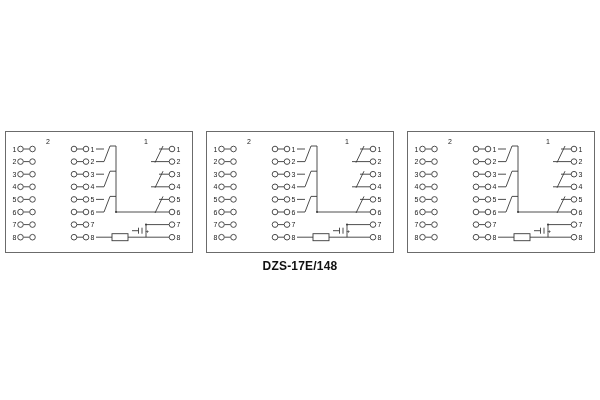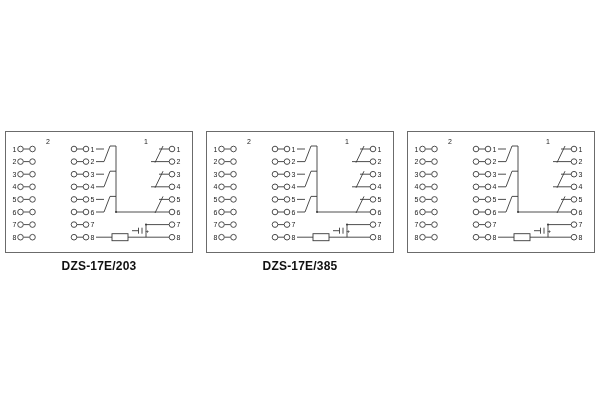--- a/index.html
+++ b/index.html
@@ -36,278 +36,20 @@
     font-size: 12px;
     font-weight: 600;
     color: #111111;
     letter-spacing: 0.2px;
   }
 </style>
 </head>
 <body>
 
 <div class="board">
-
-  <section class="panel">
-    <div class="panel-box">
-      <svg width="186" height="120" viewBox="0 0 186 120">
-          <g stroke="#3a3a3a" stroke-width="0.9" fill="none">
-            <line x1="153" y1="17" x2="163" y2="17"></line>
-            <line x1="153" y1="29.6" x2="163" y2="29.6"></line>
-            <line x1="145" y1="29.6" x2="153" y2="29.6"></line>
-            <line x1="149" y1="30.6" x2="157" y2="14"></line>
-            <line x1="153" y1="42.2" x2="163" y2="42.2"></line>
-            <line x1="153" y1="54.8" x2="163" y2="54.8"></line>
-            <line x1="145" y1="54.8" x2="153" y2="54.8"></line>
-            <line x1="149" y1="55.8" x2="157" y2="39.2"></line>
-            <line x1="153" y1="67.4" x2="163" y2="67.4"></line>
-            <line x1="153" y1="80" x2="163" y2="80"></line>
-            <line x1="145" y1="80" x2="153" y2="80"></line>
-            <line x1="149" y1="81" x2="157" y2="64.4"></line>
-            <line x1="140" y1="92.6" x2="163" y2="92.6"></line>
-            <line x1="140" y1="92.6" x2="140" y2="105.2"></line>
-            <line x1="90" y1="105.2" x2="106" y2="105.2"></line>
-            <rect x="106" y="101.7" width="16" height="7"></rect>
-            <line x1="122" y1="105.2" x2="163" y2="105.2"></line>
-            <line x1="126" y1="98.7" x2="132.5" y2="98.7"></line>
-            <line x1="132.5" y1="95.7" x2="132.5" y2="101.7"></line>
-            <line x1="136" y1="95.7" x2="136" y2="101.7"></line>
-            <line x1="90" y1="17" x2="98" y2="17"></line>
-            <line x1="90" y1="29.6" x2="98" y2="29.6"></line>
-            <line x1="98" y1="29.6" x2="104" y2="14"></line>
-            <line x1="104" y1="14" x2="110" y2="14"></line>
-            <line x1="90" y1="42.2" x2="98" y2="42.2"></line>
-            <line x1="90" y1="54.8" x2="98" y2="54.8"></line>
-            <line x1="98" y1="54.8" x2="104" y2="39.2"></line>
-            <line x1="104" y1="39.2" x2="110" y2="39.2"></line>
-            <line x1="90" y1="67.4" x2="98" y2="67.4"></line>
-            <line x1="90" y1="80" x2="98" y2="80"></line>
-            <line x1="98" y1="80" x2="104" y2="64.4"></line>
-            <line x1="104" y1="64.4" x2="110" y2="64.4"></line>
-            <line x1="110" y1="14" x2="110" y2="80"></line>
-            <line x1="110" y1="80" x2="145" y2="80"></line>
-            <circle cx="110" cy="80" r="1" fill="#3a3a3a" stroke="none"></circle>
-            <circle cx="140" cy="92.6" r="1" fill="#3a3a3a" stroke="none"></circle>
-            <line x1="17.5" y1="17" x2="23.5" y2="17"></line>
-            <line x1="71" y1="17" x2="77" y2="17"></line>
-            <line x1="17.5" y1="29.6" x2="23.5" y2="29.6"></line>
-            <line x1="71" y1="29.6" x2="77" y2="29.6"></line>
-            <line x1="17.5" y1="42.2" x2="23.5" y2="42.2"></line>
-            <line x1="71" y1="42.2" x2="77" y2="42.2"></line>
-            <line x1="17.5" y1="54.8" x2="23.5" y2="54.8"></line>
-            <line x1="71" y1="54.8" x2="77" y2="54.8"></line>
-            <line x1="17.5" y1="67.4" x2="23.5" y2="67.4"></line>
-            <line x1="71" y1="67.4" x2="77" y2="67.4"></line>
-            <line x1="17.5" y1="80" x2="23.5" y2="80"></line>
-            <line x1="71" y1="80" x2="77" y2="80"></line>
-            <line x1="17.5" y1="92.6" x2="23.5" y2="92.6"></line>
-            <line x1="71" y1="92.6" x2="77" y2="92.6"></line>
-            <line x1="17.5" y1="105.2" x2="23.5" y2="105.2"></line>
-            <line x1="71" y1="105.2" x2="77" y2="105.2"></line>
-          </g>
-          <text x="10.5" y="19.6" text-anchor="end" font-size="7" fill="#1a1a1a">1</text>
-          <circle cx="14.5" cy="17" r="2.8" stroke="#3a3a3a" stroke-width="0.9" fill="#fff"></circle>
-          <circle cx="26.5" cy="17" r="2.8" stroke="#3a3a3a" stroke-width="0.9" fill="#fff"></circle>
-          <circle cx="68" cy="17" r="2.8" stroke="#3a3a3a" stroke-width="0.9" fill="#fff"></circle>
-          <circle cx="80" cy="17" r="2.8" stroke="#3a3a3a" stroke-width="0.9" fill="#fff"></circle>
-          <text x="84.5" y="19.6" font-size="7" fill="#1a1a1a">1</text>
-          <circle cx="166" cy="17" r="2.8" stroke="#3a3a3a" stroke-width="0.9" fill="#fff"></circle>
-          <text x="170.5" y="19.6" font-size="7" fill="#1a1a1a">1</text>
-          <text x="10.5" y="32.2" text-anchor="end" font-size="7" fill="#1a1a1a">2</text>
-          <circle cx="14.5" cy="29.6" r="2.8" stroke="#3a3a3a" stroke-width="0.9" fill="#fff"></circle>
-          <circle cx="26.5" cy="29.6" r="2.8" stroke="#3a3a3a" stroke-width="0.9" fill="#fff"></circle>
-          <circle cx="68" cy="29.6" r="2.8" stroke="#3a3a3a" stroke-width="0.9" fill="#fff"></circle>
-          <circle cx="80" cy="29.6" r="2.8" stroke="#3a3a3a" stroke-width="0.9" fill="#fff"></circle>
-          <text x="84.5" y="32.2" font-size="7" fill="#1a1a1a">2</text>
-          <circle cx="166" cy="29.6" r="2.8" stroke="#3a3a3a" stroke-width="0.9" fill="#fff"></circle>
-          <text x="170.5" y="32.2" font-size="7" fill="#1a1a1a">2</text>
-          <text x="10.5" y="44.8" text-anchor="end" font-size="7" fill="#1a1a1a">3</text>
-          <circle cx="14.5" cy="42.2" r="2.8" stroke="#3a3a3a" stroke-width="0.9" fill="#fff"></circle>
-          <circle cx="26.5" cy="42.2" r="2.8" stroke="#3a3a3a" stroke-width="0.9" fill="#fff"></circle>
-          <circle cx="68" cy="42.2" r="2.8" stroke="#3a3a3a" stroke-width="0.9" fill="#fff"></circle>
-          <circle cx="80" cy="42.2" r="2.8" stroke="#3a3a3a" stroke-width="0.9" fill="#fff"></circle>
-          <text x="84.5" y="44.8" font-size="7" fill="#1a1a1a">3</text>
-          <circle cx="166" cy="42.2" r="2.8" stroke="#3a3a3a" stroke-width="0.9" fill="#fff"></circle>
-          <text x="170.5" y="44.8" font-size="7" fill="#1a1a1a">3</text>
-          <text x="10.5" y="57.4" text-anchor="end" font-size="7" fill="#1a1a1a">4</text>
-          <circle cx="14.5" cy="54.8" r="2.8" stroke="#3a3a3a" stroke-width="0.9" fill="#fff"></circle>
-          <circle cx="26.5" cy="54.8" r="2.8" stroke="#3a3a3a" stroke-width="0.9" fill="#fff"></circle>
-          <circle cx="68" cy="54.8" r="2.8" stroke="#3a3a3a" stroke-width="0.9" fill="#fff"></circle>
-          <circle cx="80" cy="54.8" r="2.8" stroke="#3a3a3a" stroke-width="0.9" fill="#fff"></circle>
-          <text x="84.5" y="57.4" font-size="7" fill="#1a1a1a">4</text>
-          <circle cx="166" cy="54.8" r="2.8" stroke="#3a3a3a" stroke-width="0.9" fill="#fff"></circle>
-          <text x="170.5" y="57.4" font-size="7" fill="#1a1a1a">4</text>
-          <text x="10.5" y="70.0" text-anchor="end" font-size="7" fill="#1a1a1a">5</text>
-          <circle cx="14.5" cy="67.4" r="2.8" stroke="#3a3a3a" stroke-width="0.9" fill="#fff"></circle>
-          <circle cx="26.5" cy="67.4" r="2.8" stroke="#3a3a3a" stroke-width="0.9" fill="#fff"></circle>
-          <circle cx="68" cy="67.4" r="2.8" stroke="#3a3a3a" stroke-width="0.9" fill="#fff"></circle>
-          <circle cx="80" cy="67.4" r="2.8" stroke="#3a3a3a" stroke-width="0.9" fill="#fff"></circle>
-          <text x="84.5" y="70.0" font-size="7" fill="#1a1a1a">5</text>
-          <circle cx="166" cy="67.4" r="2.8" stroke="#3a3a3a" stroke-width="0.9" fill="#fff"></circle>
-          <text x="170.5" y="70.0" font-size="7" fill="#1a1a1a">5</text>
-          <text x="10.5" y="82.6" text-anchor="end" font-size="7" fill="#1a1a1a">6</text>
-          <circle cx="14.5" cy="80" r="2.8" stroke="#3a3a3a" stroke-width="0.9" fill="#fff"></circle>
-          <circle cx="26.5" cy="80" r="2.8" stroke="#3a3a3a" stroke-width="0.9" fill="#fff"></circle>
-          <circle cx="68" cy="80" r="2.8" stroke="#3a3a3a" stroke-width="0.9" fill="#fff"></circle>
-          <circle cx="80" cy="80" r="2.8" stroke="#3a3a3a" stroke-width="0.9" fill="#fff"></circle>
-          <text x="84.5" y="82.6" font-size="7" fill="#1a1a1a">6</text>
-          <circle cx="166" cy="80" r="2.8" stroke="#3a3a3a" stroke-width="0.9" fill="#fff"></circle>
-          <text x="170.5" y="82.6" font-size="7" fill="#1a1a1a">6</text>
-          <text x="10.5" y="95.2" text-anchor="end" font-size="7" fill="#1a1a1a">7</text>
-          <circle cx="14.5" cy="92.6" r="2.8" stroke="#3a3a3a" stroke-width="0.9" fill="#fff"></circle>
-          <circle cx="26.5" cy="92.6" r="2.8" stroke="#3a3a3a" stroke-width="0.9" fill="#fff"></circle>
-          <circle cx="68" cy="92.6" r="2.8" stroke="#3a3a3a" stroke-width="0.9" fill="#fff"></circle>
-          <circle cx="80" cy="92.6" r="2.8" stroke="#3a3a3a" stroke-width="0.9" fill="#fff"></circle>
-          <text x="84.5" y="95.2" font-size="7" fill="#1a1a1a">7</text>
-          <circle cx="166" cy="92.6" r="2.8" stroke="#3a3a3a" stroke-width="0.9" fill="#fff"></circle>
-          <text x="170.5" y="95.2" font-size="7" fill="#1a1a1a">7</text>
-          <text x="10.5" y="107.8" text-anchor="end" font-size="7" fill="#1a1a1a">8</text>
-          <circle cx="14.5" cy="105.2" r="2.8" stroke="#3a3a3a" stroke-width="0.9" fill="#fff"></circle>
-          <circle cx="26.5" cy="105.2" r="2.8" stroke="#3a3a3a" stroke-width="0.9" fill="#fff"></circle>
-          <circle cx="68" cy="105.2" r="2.8" stroke="#3a3a3a" stroke-width="0.9" fill="#fff"></circle>
-          <circle cx="80" cy="105.2" r="2.8" stroke="#3a3a3a" stroke-width="0.9" fill="#fff"></circle>
-          <text x="84.5" y="107.8" font-size="7" fill="#1a1a1a">8</text>
-          <circle cx="166" cy="105.2" r="2.8" stroke="#3a3a3a" stroke-width="0.9" fill="#fff"></circle>
-          <text x="170.5" y="107.8" font-size="7" fill="#1a1a1a">8</text>
-          <text x="42" y="12" text-anchor="middle" font-size="7" fill="#1a1a1a">2</text>
-          <text x="140" y="12" text-anchor="middle" font-size="7" fill="#1a1a1a">1</text>
-          <text x="139.5" y="101.2" font-size="6" fill="#1a1a1a">+</text>
-        </svg>
-    </div>
-    <div class="panel-caption">DZS-17E/203</div>
-  </section>
-
-  <section class="panel">
-    <div class="panel-box">
-      <svg width="186" height="120" viewBox="0 0 186 120">
-          <g stroke="#3a3a3a" stroke-width="0.9" fill="none">
-            <line x1="153" y1="17" x2="163" y2="17"></line>
-            <line x1="153" y1="29.6" x2="163" y2="29.6"></line>
-            <line x1="145" y1="29.6" x2="153" y2="29.6"></line>
-            <line x1="149" y1="30.6" x2="157" y2="14"></line>
-            <line x1="153" y1="42.2" x2="163" y2="42.2"></line>
-            <line x1="153" y1="54.8" x2="163" y2="54.8"></line>
-            <line x1="145" y1="54.8" x2="153" y2="54.8"></line>
-            <line x1="149" y1="55.8" x2="157" y2="39.2"></line>
-            <line x1="153" y1="67.4" x2="163" y2="67.4"></line>
-            <line x1="153" y1="80" x2="163" y2="80"></line>
-            <line x1="145" y1="80" x2="153" y2="80"></line>
-            <line x1="149" y1="81" x2="157" y2="64.4"></line>
-            <line x1="140" y1="92.6" x2="163" y2="92.6"></line>
-            <line x1="140" y1="92.6" x2="140" y2="105.2"></line>
-            <line x1="90" y1="105.2" x2="106" y2="105.2"></line>
-            <rect x="106" y="101.7" width="16" height="7"></rect>
-            <line x1="122" y1="105.2" x2="163" y2="105.2"></line>
-            <line x1="126" y1="98.7" x2="132.5" y2="98.7"></line>
-            <line x1="132.5" y1="95.7" x2="132.5" y2="101.7"></line>
-            <line x1="136" y1="95.7" x2="136" y2="101.7"></line>
-            <line x1="90" y1="17" x2="98" y2="17"></line>
-            <line x1="90" y1="29.6" x2="98" y2="29.6"></line>
-            <line x1="98" y1="29.6" x2="104" y2="14"></line>
-            <line x1="104" y1="14" x2="110" y2="14"></line>
-            <line x1="90" y1="42.2" x2="98" y2="42.2"></line>
-            <line x1="90" y1="54.8" x2="98" y2="54.8"></line>
-            <line x1="98" y1="54.8" x2="104" y2="39.2"></line>
-            <line x1="104" y1="39.2" x2="110" y2="39.2"></line>
-            <line x1="90" y1="67.4" x2="98" y2="67.4"></line>
-            <line x1="90" y1="80" x2="98" y2="80"></line>
-            <line x1="98" y1="80" x2="104" y2="64.4"></line>
-            <line x1="104" y1="64.4" x2="110" y2="64.4"></line>
-            <line x1="110" y1="14" x2="110" y2="80"></line>
-            <line x1="110" y1="80" x2="145" y2="80"></line>
-            <circle cx="110" cy="80" r="1" fill="#3a3a3a" stroke="none"></circle>
-            <circle cx="140" cy="92.6" r="1" fill="#3a3a3a" stroke="none"></circle>
-            <line x1="17.5" y1="17" x2="23.5" y2="17"></line>
-            <line x1="71" y1="17" x2="77" y2="17"></line>
-            <line x1="17.5" y1="29.6" x2="23.5" y2="29.6"></line>
-            <line x1="71" y1="29.6" x2="77" y2="29.6"></line>
-            <line x1="17.5" y1="42.2" x2="23.5" y2="42.2"></line>
-            <line x1="71" y1="42.2" x2="77" y2="42.2"></line>
-            <line x1="17.5" y1="54.8" x2="23.5" y2="54.8"></line>
-            <line x1="71" y1="54.8" x2="77" y2="54.8"></line>
-            <line x1="17.5" y1="67.4" x2="23.5" y2="67.4"></line>
-            <line x1="71" y1="67.4" x2="77" y2="67.4"></line>
-            <line x1="17.5" y1="80" x2="23.5" y2="80"></line>
-            <line x1="71" y1="80" x2="77" y2="80"></line>
-            <line x1="17.5" y1="92.6" x2="23.5" y2="92.6"></line>
-            <line x1="71" y1="92.6" x2="77" y2="92.6"></line>
-            <line x1="17.5" y1="105.2" x2="23.5" y2="105.2"></line>
-            <line x1="71" y1="105.2" x2="77" y2="105.2"></line>
-          </g>
-          <text x="10.5" y="19.6" text-anchor="end" font-size="7" fill="#1a1a1a">1</text>
-          <circle cx="14.5" cy="17" r="2.8" stroke="#3a3a3a" stroke-width="0.9" fill="#fff"></circle>
-          <circle cx="26.5" cy="17" r="2.8" stroke="#3a3a3a" stroke-width="0.9" fill="#fff"></circle>
-          <circle cx="68" cy="17" r="2.8" stroke="#3a3a3a" stroke-width="0.9" fill="#fff"></circle>
-          <circle cx="80" cy="17" r="2.8" stroke="#3a3a3a" stroke-width="0.9" fill="#fff"></circle>
-          <text x="84.5" y="19.6" font-size="7" fill="#1a1a1a">1</text>
-          <circle cx="166" cy="17" r="2.8" stroke="#3a3a3a" stroke-width="0.9" fill="#fff"></circle>
-          <text x="170.5" y="19.6" font-size="7" fill="#1a1a1a">1</text>
-          <text x="10.5" y="32.2" text-anchor="end" font-size="7" fill="#1a1a1a">2</text>
-          <circle cx="14.5" cy="29.6" r="2.8" stroke="#3a3a3a" stroke-width="0.9" fill="#fff"></circle>
-          <circle cx="26.5" cy="29.6" r="2.8" stroke="#3a3a3a" stroke-width="0.9" fill="#fff"></circle>
-          <circle cx="68" cy="29.6" r="2.8" stroke="#3a3a3a" stroke-width="0.9" fill="#fff"></circle>
-          <circle cx="80" cy="29.6" r="2.8" stroke="#3a3a3a" stroke-width="0.9" fill="#fff"></circle>
-          <text x="84.5" y="32.2" font-size="7" fill="#1a1a1a">2</text>
-          <circle cx="166" cy="29.6" r="2.8" stroke="#3a3a3a" stroke-width="0.9" fill="#fff"></circle>
-          <text x="170.5" y="32.2" font-size="7" fill="#1a1a1a">2</text>
-          <text x="10.5" y="44.8" text-anchor="end" font-size="7" fill="#1a1a1a">3</text>
-          <circle cx="14.5" cy="42.2" r="2.8" stroke="#3a3a3a" stroke-width="0.9" fill="#fff"></circle>
-          <circle cx="26.5" cy="42.2" r="2.8" stroke="#3a3a3a" stroke-width="0.9" fill="#fff"></circle>
-          <circle cx="68" cy="42.2" r="2.8" stroke="#3a3a3a" stroke-width="0.9" fill="#fff"></circle>
-          <circle cx="80" cy="42.2" r="2.8" stroke="#3a3a3a" stroke-width="0.9" fill="#fff"></circle>
-          <text x="84.5" y="44.8" font-size="7" fill="#1a1a1a">3</text>
-          <circle cx="166" cy="42.2" r="2.8" stroke="#3a3a3a" stroke-width="0.9" fill="#fff"></circle>
-          <text x="170.5" y="44.8" font-size="7" fill="#1a1a1a">3</text>
-          <text x="10.5" y="57.4" text-anchor="end" font-size="7" fill="#1a1a1a">4</text>
-          <circle cx="14.5" cy="54.8" r="2.8" stroke="#3a3a3a" stroke-width="0.9" fill="#fff"></circle>
-          <circle cx="26.5" cy="54.8" r="2.8" stroke="#3a3a3a" stroke-width="0.9" fill="#fff"></circle>
-          <circle cx="68" cy="54.8" r="2.8" stroke="#3a3a3a" stroke-width="0.9" fill="#fff"></circle>
-          <circle cx="80" cy="54.8" r="2.8" stroke="#3a3a3a" stroke-width="0.9" fill="#fff"></circle>
-          <text x="84.5" y="57.4" font-size="7" fill="#1a1a1a">4</text>
-          <circle cx="166" cy="54.8" r="2.8" stroke="#3a3a3a" stroke-width="0.9" fill="#fff"></circle>
-          <text x="170.5" y="57.4" font-size="7" fill="#1a1a1a">4</text>
-          <text x="10.5" y="70.0" text-anchor="end" font-size="7" fill="#1a1a1a">5</text>
-          <circle cx="14.5" cy="67.4" r="2.8" stroke="#3a3a3a" stroke-width="0.9" fill="#fff"></circle>
-          <circle cx="26.5" cy="67.4" r="2.8" stroke="#3a3a3a" stroke-width="0.9" fill="#fff"></circle>
-          <circle cx="68" cy="67.4" r="2.8" stroke="#3a3a3a" stroke-width="0.9" fill="#fff"></circle>
-          <circle cx="80" cy="67.4" r="2.8" stroke="#3a3a3a" stroke-width="0.9" fill="#fff"></circle>
-          <text x="84.5" y="70.0" font-size="7" fill="#1a1a1a">5</text>
-          <circle cx="166" cy="67.4" r="2.8" stroke="#3a3a3a" stroke-width="0.9" fill="#fff"></circle>
-          <text x="170.5" y="70.0" font-size="7" fill="#1a1a1a">5</text>
-          <text x="10.5" y="82.6" text-anchor="end" font-size="7" fill="#1a1a1a">6</text>
-          <circle cx="14.5" cy="80" r="2.8" stroke="#3a3a3a" stroke-width="0.9" fill="#fff"></circle>
-          <circle cx="26.5" cy="80" r="2.8" stroke="#3a3a3a" stroke-width="0.9" fill="#fff"></circle>
-          <circle cx="68" cy="80" r="2.8" stroke="#3a3a3a" stroke-width="0.9" fill="#fff"></circle>
-          <circle cx="80" cy="80" r="2.8" stroke="#3a3a3a" stroke-width="0.9" fill="#fff"></circle>
-          <text x="84.5" y="82.6" font-size="7" fill="#1a1a1a">6</text>
-          <circle cx="166" cy="80" r="2.8" stroke="#3a3a3a" stroke-width="0.9" fill="#fff"></circle>
-          <text x="170.5" y="82.6" font-size="7" fill="#1a1a1a">6</text>
-          <text x="10.5" y="95.2" text-anchor="end" font-size="7" fill="#1a1a1a">7</text>
-          <circle cx="14.5" cy="92.6" r="2.8" stroke="#3a3a3a" stroke-width="0.9" fill="#fff"></circle>
-          <circle cx="26.5" cy="92.6" r="2.8" stroke="#3a3a3a" stroke-width="0.9" fill="#fff"></circle>
-          <circle cx="68" cy="92.6" r="2.8" stroke="#3a3a3a" stroke-width="0.9" fill="#fff"></circle>
-          <circle cx="80" cy="92.6" r="2.8" stroke="#3a3a3a" stroke-width="0.9" fill="#fff"></circle>
-          <text x="84.5" y="95.2" font-size="7" fill="#1a1a1a">7</text>
-          <circle cx="166" cy="92.6" r="2.8" stroke="#3a3a3a" stroke-width="0.9" fill="#fff"></circle>
-          <text x="170.5" y="95.2" font-size="7" fill="#1a1a1a">7</text>
-          <text x="10.5" y="107.8" text-anchor="end" font-size="7" fill="#1a1a1a">8</text>
-          <circle cx="14.5" cy="105.2" r="2.8" stroke="#3a3a3a" stroke-width="0.9" fill="#fff"></circle>
-          <circle cx="26.5" cy="105.2" r="2.8" stroke="#3a3a3a" stroke-width="0.9" fill="#fff"></circle>
-          <circle cx="68" cy="105.2" r="2.8" stroke="#3a3a3a" stroke-width="0.9" fill="#fff"></circle>
-          <circle cx="80" cy="105.2" r="2.8" stroke="#3a3a3a" stroke-width="0.9" fill="#fff"></circle>
-          <text x="84.5" y="107.8" font-size="7" fill="#1a1a1a">8</text>
-          <circle cx="166" cy="105.2" r="2.8" stroke="#3a3a3a" stroke-width="0.9" fill="#fff"></circle>
-          <text x="170.5" y="107.8" font-size="7" fill="#1a1a1a">8</text>
-          <text x="42" y="12" text-anchor="middle" font-size="7" fill="#1a1a1a">2</text>
-          <text x="140" y="12" text-anchor="middle" font-size="7" fill="#1a1a1a">1</text>
-          <text x="139.5" y="101.2" font-size="6" fill="#1a1a1a">+</text>
-        </svg>
-    </div>
-    <div class="panel-caption">DZS-17E/385</div>
-  </section>
 
   <section class="panel">
     <div class="panel-box">
       <svg width="186" height="120" viewBox="0 0 186 120">
           <g stroke="#3a3a3a" stroke-width="0.9" fill="none">
             <line x1="153" y1="17" x2="163" y2="17"></line>
             <line x1="153" y1="29.6" x2="163" y2="29.6"></line>
             <line x1="145" y1="29.6" x2="153" y2="29.6"></line>
             <line x1="149" y1="30.6" x2="157" y2="14"></line>
             <line x1="153" y1="42.2" x2="163" y2="42.2"></line>
@@ -423,13 +165,270 @@
           <text x="84.5" y="107.8" font-size="7" fill="#1a1a1a">8</text>
           <circle cx="166" cy="105.2" r="2.8" stroke="#3a3a3a" stroke-width="0.9" fill="#fff"></circle>
           <text x="170.5" y="107.8" font-size="7" fill="#1a1a1a">8</text>
           <text x="42" y="12" text-anchor="middle" font-size="7" fill="#1a1a1a">2</text>
           <text x="140" y="12" text-anchor="middle" font-size="7" fill="#1a1a1a">1</text>
           <text x="139.5" y="101.2" font-size="6" fill="#1a1a1a">+</text>
         </svg>
     </div>
   </section>
 
+  <section class="panel">
+    <div class="panel-box">
+      <svg width="186" height="120" viewBox="0 0 186 120">
+          <g stroke="#3a3a3a" stroke-width="0.9" fill="none">
+            <line x1="153" y1="17" x2="163" y2="17"></line>
+            <line x1="153" y1="29.6" x2="163" y2="29.6"></line>
+            <line x1="145" y1="29.6" x2="153" y2="29.6"></line>
+            <line x1="149" y1="30.6" x2="157" y2="14"></line>
+            <line x1="153" y1="42.2" x2="163" y2="42.2"></line>
+            <line x1="153" y1="54.8" x2="163" y2="54.8"></line>
+            <line x1="145" y1="54.8" x2="153" y2="54.8"></line>
+            <line x1="149" y1="55.8" x2="157" y2="39.2"></line>
+            <line x1="153" y1="67.4" x2="163" y2="67.4"></line>
+            <line x1="153" y1="80" x2="163" y2="80"></line>
+            <line x1="145" y1="80" x2="153" y2="80"></line>
+            <line x1="149" y1="81" x2="157" y2="64.4"></line>
+            <line x1="140" y1="92.6" x2="163" y2="92.6"></line>
+            <line x1="140" y1="92.6" x2="140" y2="105.2"></line>
+            <line x1="90" y1="105.2" x2="106" y2="105.2"></line>
+            <rect x="106" y="101.7" width="16" height="7"></rect>
+            <line x1="122" y1="105.2" x2="163" y2="105.2"></line>
+            <line x1="126" y1="98.7" x2="132.5" y2="98.7"></line>
+            <line x1="132.5" y1="95.7" x2="132.5" y2="101.7"></line>
+            <line x1="136" y1="95.7" x2="136" y2="101.7"></line>
+            <line x1="90" y1="17" x2="98" y2="17"></line>
+            <line x1="90" y1="29.6" x2="98" y2="29.6"></line>
+            <line x1="98" y1="29.6" x2="104" y2="14"></line>
+            <line x1="104" y1="14" x2="110" y2="14"></line>
+            <line x1="90" y1="42.2" x2="98" y2="42.2"></line>
+            <line x1="90" y1="54.8" x2="98" y2="54.8"></line>
+            <line x1="98" y1="54.8" x2="104" y2="39.2"></line>
+            <line x1="104" y1="39.2" x2="110" y2="39.2"></line>
+            <line x1="90" y1="67.4" x2="98" y2="67.4"></line>
+            <line x1="90" y1="80" x2="98" y2="80"></line>
+            <line x1="98" y1="80" x2="104" y2="64.4"></line>
+            <line x1="104" y1="64.4" x2="110" y2="64.4"></line>
+            <line x1="110" y1="14" x2="110" y2="80"></line>
+            <line x1="110" y1="80" x2="145" y2="80"></line>
+            <circle cx="110" cy="80" r="1" fill="#3a3a3a" stroke="none"></circle>
+            <circle cx="140" cy="92.6" r="1" fill="#3a3a3a" stroke="none"></circle>
+            <line x1="17.5" y1="17" x2="23.5" y2="17"></line>
+            <line x1="71" y1="17" x2="77" y2="17"></line>
+            <line x1="17.5" y1="29.6" x2="23.5" y2="29.6"></line>
+            <line x1="71" y1="29.6" x2="77" y2="29.6"></line>
+            <line x1="17.5" y1="42.2" x2="23.5" y2="42.2"></line>
+            <line x1="71" y1="42.2" x2="77" y2="42.2"></line>
+            <line x1="17.5" y1="54.8" x2="23.5" y2="54.8"></line>
+            <line x1="71" y1="54.8" x2="77" y2="54.8"></line>
+            <line x1="17.5" y1="67.4" x2="23.5" y2="67.4"></line>
+            <line x1="71" y1="67.4" x2="77" y2="67.4"></line>
+            <line x1="17.5" y1="80" x2="23.5" y2="80"></line>
+            <line x1="71" y1="80" x2="77" y2="80"></line>
+            <line x1="17.5" y1="92.6" x2="23.5" y2="92.6"></line>
+            <line x1="71" y1="92.6" x2="77" y2="92.6"></line>
+            <line x1="17.5" y1="105.2" x2="23.5" y2="105.2"></line>
+            <line x1="71" y1="105.2" x2="77" y2="105.2"></line>
+          </g>
+          <text x="10.5" y="19.6" text-anchor="end" font-size="7" fill="#1a1a1a">1</text>
+          <circle cx="14.5" cy="17" r="2.8" stroke="#3a3a3a" stroke-width="0.9" fill="#fff"></circle>
+          <circle cx="26.5" cy="17" r="2.8" stroke="#3a3a3a" stroke-width="0.9" fill="#fff"></circle>
+          <circle cx="68" cy="17" r="2.8" stroke="#3a3a3a" stroke-width="0.9" fill="#fff"></circle>
+          <circle cx="80" cy="17" r="2.8" stroke="#3a3a3a" stroke-width="0.9" fill="#fff"></circle>
+          <text x="84.5" y="19.6" font-size="7" fill="#1a1a1a">1</text>
+          <circle cx="166" cy="17" r="2.8" stroke="#3a3a3a" stroke-width="0.9" fill="#fff"></circle>
+          <text x="170.5" y="19.6" font-size="7" fill="#1a1a1a">1</text>
+          <text x="10.5" y="32.2" text-anchor="end" font-size="7" fill="#1a1a1a">2</text>
+          <circle cx="14.5" cy="29.6" r="2.8" stroke="#3a3a3a" stroke-width="0.9" fill="#fff"></circle>
+          <circle cx="26.5" cy="29.6" r="2.8" stroke="#3a3a3a" stroke-width="0.9" fill="#fff"></circle>
+          <circle cx="68" cy="29.6" r="2.8" stroke="#3a3a3a" stroke-width="0.9" fill="#fff"></circle>
+          <circle cx="80" cy="29.6" r="2.8" stroke="#3a3a3a" stroke-width="0.9" fill="#fff"></circle>
+          <text x="84.5" y="32.2" font-size="7" fill="#1a1a1a">2</text>
+          <circle cx="166" cy="29.6" r="2.8" stroke="#3a3a3a" stroke-width="0.9" fill="#fff"></circle>
+          <text x="170.5" y="32.2" font-size="7" fill="#1a1a1a">2</text>
+          <text x="10.5" y="44.8" text-anchor="end" font-size="7" fill="#1a1a1a">3</text>
+          <circle cx="14.5" cy="42.2" r="2.8" stroke="#3a3a3a" stroke-width="0.9" fill="#fff"></circle>
+          <circle cx="26.5" cy="42.2" r="2.8" stroke="#3a3a3a" stroke-width="0.9" fill="#fff"></circle>
+          <circle cx="68" cy="42.2" r="2.8" stroke="#3a3a3a" stroke-width="0.9" fill="#fff"></circle>
+          <circle cx="80" cy="42.2" r="2.8" stroke="#3a3a3a" stroke-width="0.9" fill="#fff"></circle>
+          <text x="84.5" y="44.8" font-size="7" fill="#1a1a1a">3</text>
+          <circle cx="166" cy="42.2" r="2.8" stroke="#3a3a3a" stroke-width="0.9" fill="#fff"></circle>
+          <text x="170.5" y="44.8" font-size="7" fill="#1a1a1a">3</text>
+          <text x="10.5" y="57.4" text-anchor="end" font-size="7" fill="#1a1a1a">4</text>
+          <circle cx="14.5" cy="54.8" r="2.8" stroke="#3a3a3a" stroke-width="0.9" fill="#fff"></circle>
+          <circle cx="26.5" cy="54.8" r="2.8" stroke="#3a3a3a" stroke-width="0.9" fill="#fff"></circle>
+          <circle cx="68" cy="54.8" r="2.8" stroke="#3a3a3a" stroke-width="0.9" fill="#fff"></circle>
+          <circle cx="80" cy="54.8" r="2.8" stroke="#3a3a3a" stroke-width="0.9" fill="#fff"></circle>
+          <text x="84.5" y="57.4" font-size="7" fill="#1a1a1a">4</text>
+          <circle cx="166" cy="54.8" r="2.8" stroke="#3a3a3a" stroke-width="0.9" fill="#fff"></circle>
+          <text x="170.5" y="57.4" font-size="7" fill="#1a1a1a">4</text>
+          <text x="10.5" y="70.0" text-anchor="end" font-size="7" fill="#1a1a1a">5</text>
+          <circle cx="14.5" cy="67.4" r="2.8" stroke="#3a3a3a" stroke-width="0.9" fill="#fff"></circle>
+          <circle cx="26.5" cy="67.4" r="2.8" stroke="#3a3a3a" stroke-width="0.9" fill="#fff"></circle>
+          <circle cx="68" cy="67.4" r="2.8" stroke="#3a3a3a" stroke-width="0.9" fill="#fff"></circle>
+          <circle cx="80" cy="67.4" r="2.8" stroke="#3a3a3a" stroke-width="0.9" fill="#fff"></circle>
+          <text x="84.5" y="70.0" font-size="7" fill="#1a1a1a">5</text>
+          <circle cx="166" cy="67.4" r="2.8" stroke="#3a3a3a" stroke-width="0.9" fill="#fff"></circle>
+          <text x="170.5" y="70.0" font-size="7" fill="#1a1a1a">5</text>
+          <text x="10.5" y="82.6" text-anchor="end" font-size="7" fill="#1a1a1a">6</text>
+          <circle cx="14.5" cy="80" r="2.8" stroke="#3a3a3a" stroke-width="0.9" fill="#fff"></circle>
+          <circle cx="26.5" cy="80" r="2.8" stroke="#3a3a3a" stroke-width="0.9" fill="#fff"></circle>
+          <circle cx="68" cy="80" r="2.8" stroke="#3a3a3a" stroke-width="0.9" fill="#fff"></circle>
+          <circle cx="80" cy="80" r="2.8" stroke="#3a3a3a" stroke-width="0.9" fill="#fff"></circle>
+          <text x="84.5" y="82.6" font-size="7" fill="#1a1a1a">6</text>
+          <circle cx="166" cy="80" r="2.8" stroke="#3a3a3a" stroke-width="0.9" fill="#fff"></circle>
+          <text x="170.5" y="82.6" font-size="7" fill="#1a1a1a">6</text>
+          <text x="10.5" y="95.2" text-anchor="end" font-size="7" fill="#1a1a1a">7</text>
+          <circle cx="14.5" cy="92.6" r="2.8" stroke="#3a3a3a" stroke-width="0.9" fill="#fff"></circle>
+          <circle cx="26.5" cy="92.6" r="2.8" stroke="#3a3a3a" stroke-width="0.9" fill="#fff"></circle>
+          <circle cx="68" cy="92.6" r="2.8" stroke="#3a3a3a" stroke-width="0.9" fill="#fff"></circle>
+          <circle cx="80" cy="92.6" r="2.8" stroke="#3a3a3a" stroke-width="0.9" fill="#fff"></circle>
+          <text x="84.5" y="95.2" font-size="7" fill="#1a1a1a">7</text>
+          <circle cx="166" cy="92.6" r="2.8" stroke="#3a3a3a" stroke-width="0.9" fill="#fff"></circle>
+          <text x="170.5" y="95.2" font-size="7" fill="#1a1a1a">7</text>
+          <text x="10.5" y="107.8" text-anchor="end" font-size="7" fill="#1a1a1a">8</text>
+          <circle cx="14.5" cy="105.2" r="2.8" stroke="#3a3a3a" stroke-width="0.9" fill="#fff"></circle>
+          <circle cx="26.5" cy="105.2" r="2.8" stroke="#3a3a3a" stroke-width="0.9" fill="#fff"></circle>
+          <circle cx="68" cy="105.2" r="2.8" stroke="#3a3a3a" stroke-width="0.9" fill="#fff"></circle>
+          <circle cx="80" cy="105.2" r="2.8" stroke="#3a3a3a" stroke-width="0.9" fill="#fff"></circle>
+          <text x="84.5" y="107.8" font-size="7" fill="#1a1a1a">8</text>
+          <circle cx="166" cy="105.2" r="2.8" stroke="#3a3a3a" stroke-width="0.9" fill="#fff"></circle>
+          <text x="170.5" y="107.8" font-size="7" fill="#1a1a1a">8</text>
+          <text x="42" y="12" text-anchor="middle" font-size="7" fill="#1a1a1a">2</text>
+          <text x="140" y="12" text-anchor="middle" font-size="7" fill="#1a1a1a">1</text>
+          <text x="139.5" y="101.2" font-size="6" fill="#1a1a1a">+</text>
+        </svg>
+    </div>
+    <div class="panel-caption">DZS-17E/148</div>
+  </section>
+
+  <section class="panel">
+    <div class="panel-box">
+      <svg width="186" height="120" viewBox="0 0 186 120">
+          <g stroke="#3a3a3a" stroke-width="0.9" fill="none">
+            <line x1="153" y1="17" x2="163" y2="17"></line>
+            <line x1="153" y1="29.6" x2="163" y2="29.6"></line>
+            <line x1="145" y1="29.6" x2="153" y2="29.6"></line>
+            <line x1="149" y1="30.6" x2="157" y2="14"></line>
+            <line x1="153" y1="42.2" x2="163" y2="42.2"></line>
+            <line x1="153" y1="54.8" x2="163" y2="54.8"></line>
+            <line x1="145" y1="54.8" x2="153" y2="54.8"></line>
+            <line x1="149" y1="55.8" x2="157" y2="39.2"></line>
+            <line x1="153" y1="67.4" x2="163" y2="67.4"></line>
+            <line x1="153" y1="80" x2="163" y2="80"></line>
+            <line x1="145" y1="80" x2="153" y2="80"></line>
+            <line x1="149" y1="81" x2="157" y2="64.4"></line>
+            <line x1="140" y1="92.6" x2="163" y2="92.6"></line>
+            <line x1="140" y1="92.6" x2="140" y2="105.2"></line>
+            <line x1="90" y1="105.2" x2="106" y2="105.2"></line>
+            <rect x="106" y="101.7" width="16" height="7"></rect>
+            <line x1="122" y1="105.2" x2="163" y2="105.2"></line>
+            <line x1="126" y1="98.7" x2="132.5" y2="98.7"></line>
+            <line x1="132.5" y1="95.7" x2="132.5" y2="101.7"></line>
+            <line x1="136" y1="95.7" x2="136" y2="101.7"></line>
+            <line x1="90" y1="17" x2="98" y2="17"></line>
+            <line x1="90" y1="29.6" x2="98" y2="29.6"></line>
+            <line x1="98" y1="29.6" x2="104" y2="14"></line>
+            <line x1="104" y1="14" x2="110" y2="14"></line>
+            <line x1="90" y1="42.2" x2="98" y2="42.2"></line>
+            <line x1="90" y1="54.8" x2="98" y2="54.8"></line>
+            <line x1="98" y1="54.8" x2="104" y2="39.2"></line>
+            <line x1="104" y1="39.2" x2="110" y2="39.2"></line>
+            <line x1="90" y1="67.4" x2="98" y2="67.4"></line>
+            <line x1="90" y1="80" x2="98" y2="80"></line>
+            <line x1="98" y1="80" x2="104" y2="64.4"></line>
+            <line x1="104" y1="64.4" x2="110" y2="64.4"></line>
+            <line x1="110" y1="14" x2="110" y2="80"></line>
+            <line x1="110" y1="80" x2="145" y2="80"></line>
+            <circle cx="110" cy="80" r="1" fill="#3a3a3a" stroke="none"></circle>
+            <circle cx="140" cy="92.6" r="1" fill="#3a3a3a" stroke="none"></circle>
+            <line x1="17.5" y1="17" x2="23.5" y2="17"></line>
+            <line x1="71" y1="17" x2="77" y2="17"></line>
+            <line x1="17.5" y1="29.6" x2="23.5" y2="29.6"></line>
+            <line x1="71" y1="29.6" x2="77" y2="29.6"></line>
+            <line x1="17.5" y1="42.2" x2="23.5" y2="42.2"></line>
+            <line x1="71" y1="42.2" x2="77" y2="42.2"></line>
+            <line x1="17.5" y1="54.8" x2="23.5" y2="54.8"></line>
+            <line x1="71" y1="54.8" x2="77" y2="54.8"></line>
+            <line x1="17.5" y1="67.4" x2="23.5" y2="67.4"></line>
+            <line x1="71" y1="67.4" x2="77" y2="67.4"></line>
+            <line x1="17.5" y1="80" x2="23.5" y2="80"></line>
+            <line x1="71" y1="80" x2="77" y2="80"></line>
+            <line x1="17.5" y1="92.6" x2="23.5" y2="92.6"></line>
+            <line x1="71" y1="92.6" x2="77" y2="92.6"></line>
+            <line x1="17.5" y1="105.2" x2="23.5" y2="105.2"></line>
+            <line x1="71" y1="105.2" x2="77" y2="105.2"></line>
+          </g>
+          <text x="10.5" y="19.6" text-anchor="end" font-size="7" fill="#1a1a1a">1</text>
+          <circle cx="14.5" cy="17" r="2.8" stroke="#3a3a3a" stroke-width="0.9" fill="#fff"></circle>
+          <circle cx="26.5" cy="17" r="2.8" stroke="#3a3a3a" stroke-width="0.9" fill="#fff"></circle>
+          <circle cx="68" cy="17" r="2.8" stroke="#3a3a3a" stroke-width="0.9" fill="#fff"></circle>
+          <circle cx="80" cy="17" r="2.8" stroke="#3a3a3a" stroke-width="0.9" fill="#fff"></circle>
+          <text x="84.5" y="19.6" font-size="7" fill="#1a1a1a">1</text>
+          <circle cx="166" cy="17" r="2.8" stroke="#3a3a3a" stroke-width="0.9" fill="#fff"></circle>
+          <text x="170.5" y="19.6" font-size="7" fill="#1a1a1a">1</text>
+          <text x="10.5" y="32.2" text-anchor="end" font-size="7" fill="#1a1a1a">2</text>
+          <circle cx="14.5" cy="29.6" r="2.8" stroke="#3a3a3a" stroke-width="0.9" fill="#fff"></circle>
+          <circle cx="26.5" cy="29.6" r="2.8" stroke="#3a3a3a" stroke-width="0.9" fill="#fff"></circle>
+          <circle cx="68" cy="29.6" r="2.8" stroke="#3a3a3a" stroke-width="0.9" fill="#fff"></circle>
+          <circle cx="80" cy="29.6" r="2.8" stroke="#3a3a3a" stroke-width="0.9" fill="#fff"></circle>
+          <text x="84.5" y="32.2" font-size="7" fill="#1a1a1a">2</text>
+          <circle cx="166" cy="29.6" r="2.8" stroke="#3a3a3a" stroke-width="0.9" fill="#fff"></circle>
+          <text x="170.5" y="32.2" font-size="7" fill="#1a1a1a">2</text>
+          <text x="10.5" y="44.8" text-anchor="end" font-size="7" fill="#1a1a1a">3</text>
+          <circle cx="14.5" cy="42.2" r="2.8" stroke="#3a3a3a" stroke-width="0.9" fill="#fff"></circle>
+          <circle cx="26.5" cy="42.2" r="2.8" stroke="#3a3a3a" stroke-width="0.9" fill="#fff"></circle>
+          <circle cx="68" cy="42.2" r="2.8" stroke="#3a3a3a" stroke-width="0.9" fill="#fff"></circle>
+          <circle cx="80" cy="42.2" r="2.8" stroke="#3a3a3a" stroke-width="0.9" fill="#fff"></circle>
+          <text x="84.5" y="44.8" font-size="7" fill="#1a1a1a">3</text>
+          <circle cx="166" cy="42.2" r="2.8" stroke="#3a3a3a" stroke-width="0.9" fill="#fff"></circle>
+          <text x="170.5" y="44.8" font-size="7" fill="#1a1a1a">3</text>
+          <text x="10.5" y="57.4" text-anchor="end" font-size="7" fill="#1a1a1a">4</text>
+          <circle cx="14.5" cy="54.8" r="2.8" stroke="#3a3a3a" stroke-width="0.9" fill="#fff"></circle>
+          <circle cx="26.5" cy="54.8" r="2.8" stroke="#3a3a3a" stroke-width="0.9" fill="#fff"></circle>
+          <circle cx="68" cy="54.8" r="2.8" stroke="#3a3a3a" stroke-width="0.9" fill="#fff"></circle>
+          <circle cx="80" cy="54.8" r="2.8" stroke="#3a3a3a" stroke-width="0.9" fill="#fff"></circle>
+          <text x="84.5" y="57.4" font-size="7" fill="#1a1a1a">4</text>
+          <circle cx="166" cy="54.8" r="2.8" stroke="#3a3a3a" stroke-width="0.9" fill="#fff"></circle>
+          <text x="170.5" y="57.4" font-size="7" fill="#1a1a1a">4</text>
+          <text x="10.5" y="70.0" text-anchor="end" font-size="7" fill="#1a1a1a">5</text>
+          <circle cx="14.5" cy="67.4" r="2.8" stroke="#3a3a3a" stroke-width="0.9" fill="#fff"></circle>
+          <circle cx="26.5" cy="67.4" r="2.8" stroke="#3a3a3a" stroke-width="0.9" fill="#fff"></circle>
+          <circle cx="68" cy="67.4" r="2.8" stroke="#3a3a3a" stroke-width="0.9" fill="#fff"></circle>
+          <circle cx="80" cy="67.4" r="2.8" stroke="#3a3a3a" stroke-width="0.9" fill="#fff"></circle>
+          <text x="84.5" y="70.0" font-size="7" fill="#1a1a1a">5</text>
+          <circle cx="166" cy="67.4" r="2.8" stroke="#3a3a3a" stroke-width="0.9" fill="#fff"></circle>
+          <text x="170.5" y="70.0" font-size="7" fill="#1a1a1a">5</text>
+          <text x="10.5" y="82.6" text-anchor="end" font-size="7" fill="#1a1a1a">6</text>
+          <circle cx="14.5" cy="80" r="2.8" stroke="#3a3a3a" stroke-width="0.9" fill="#fff"></circle>
+          <circle cx="26.5" cy="80" r="2.8" stroke="#3a3a3a" stroke-width="0.9" fill="#fff"></circle>
+          <circle cx="68" cy="80" r="2.8" stroke="#3a3a3a" stroke-width="0.9" fill="#fff"></circle>
+          <circle cx="80" cy="80" r="2.8" stroke="#3a3a3a" stroke-width="0.9" fill="#fff"></circle>
+          <text x="84.5" y="82.6" font-size="7" fill="#1a1a1a">6</text>
+          <circle cx="166" cy="80" r="2.8" stroke="#3a3a3a" stroke-width="0.9" fill="#fff"></circle>
+          <text x="170.5" y="82.6" font-size="7" fill="#1a1a1a">6</text>
+          <text x="10.5" y="95.2" text-anchor="end" font-size="7" fill="#1a1a1a">7</text>
+          <circle cx="14.5" cy="92.6" r="2.8" stroke="#3a3a3a" stroke-width="0.9" fill="#fff"></circle>
+          <circle cx="26.5" cy="92.6" r="2.8" stroke="#3a3a3a" stroke-width="0.9" fill="#fff"></circle>
+          <circle cx="68" cy="92.6" r="2.8" stroke="#3a3a3a" stroke-width="0.9" fill="#fff"></circle>
+          <circle cx="80" cy="92.6" r="2.8" stroke="#3a3a3a" stroke-width="0.9" fill="#fff"></circle>
+          <text x="84.5" y="95.2" font-size="7" fill="#1a1a1a">7</text>
+          <circle cx="166" cy="92.6" r="2.8" stroke="#3a3a3a" stroke-width="0.9" fill="#fff"></circle>
+          <text x="170.5" y="95.2" font-size="7" fill="#1a1a1a">7</text>
+          <text x="10.5" y="107.8" text-anchor="end" font-size="7" fill="#1a1a1a">8</text>
+          <circle cx="14.5" cy="105.2" r="2.8" stroke="#3a3a3a" stroke-width="0.9" fill="#fff"></circle>
+          <circle cx="26.5" cy="105.2" r="2.8" stroke="#3a3a3a" stroke-width="0.9" fill="#fff"></circle>
+          <circle cx="68" cy="105.2" r="2.8" stroke="#3a3a3a" stroke-width="0.9" fill="#fff"></circle>
+          <circle cx="80" cy="105.2" r="2.8" stroke="#3a3a3a" stroke-width="0.9" fill="#fff"></circle>
+          <text x="84.5" y="107.8" font-size="7" fill="#1a1a1a">8</text>
+          <circle cx="166" cy="105.2" r="2.8" stroke="#3a3a3a" stroke-width="0.9" fill="#fff"></circle>
+          <text x="170.5" y="107.8" font-size="7" fill="#1a1a1a">8</text>
+          <text x="42" y="12" text-anchor="middle" font-size="7" fill="#1a1a1a">2</text>
+          <text x="140" y="12" text-anchor="middle" font-size="7" fill="#1a1a1a">1</text>
+          <text x="139.5" y="101.2" font-size="6" fill="#1a1a1a">+</text>
+        </svg>
+    </div>
+  </section>
+
 </div>
 
 </body></html>

